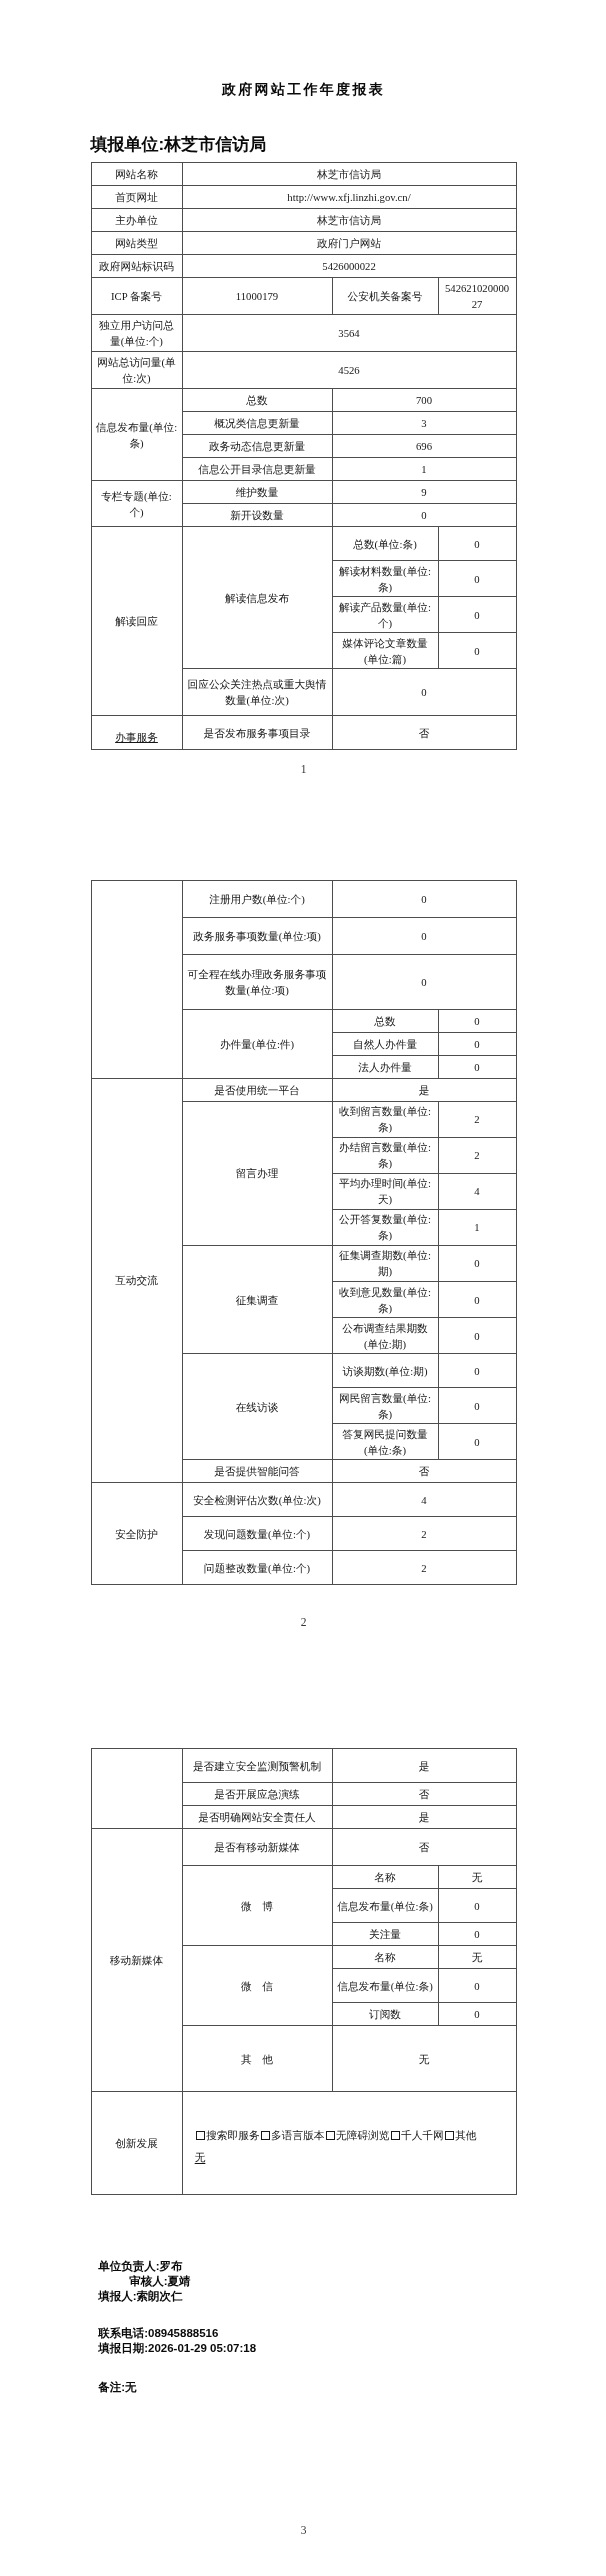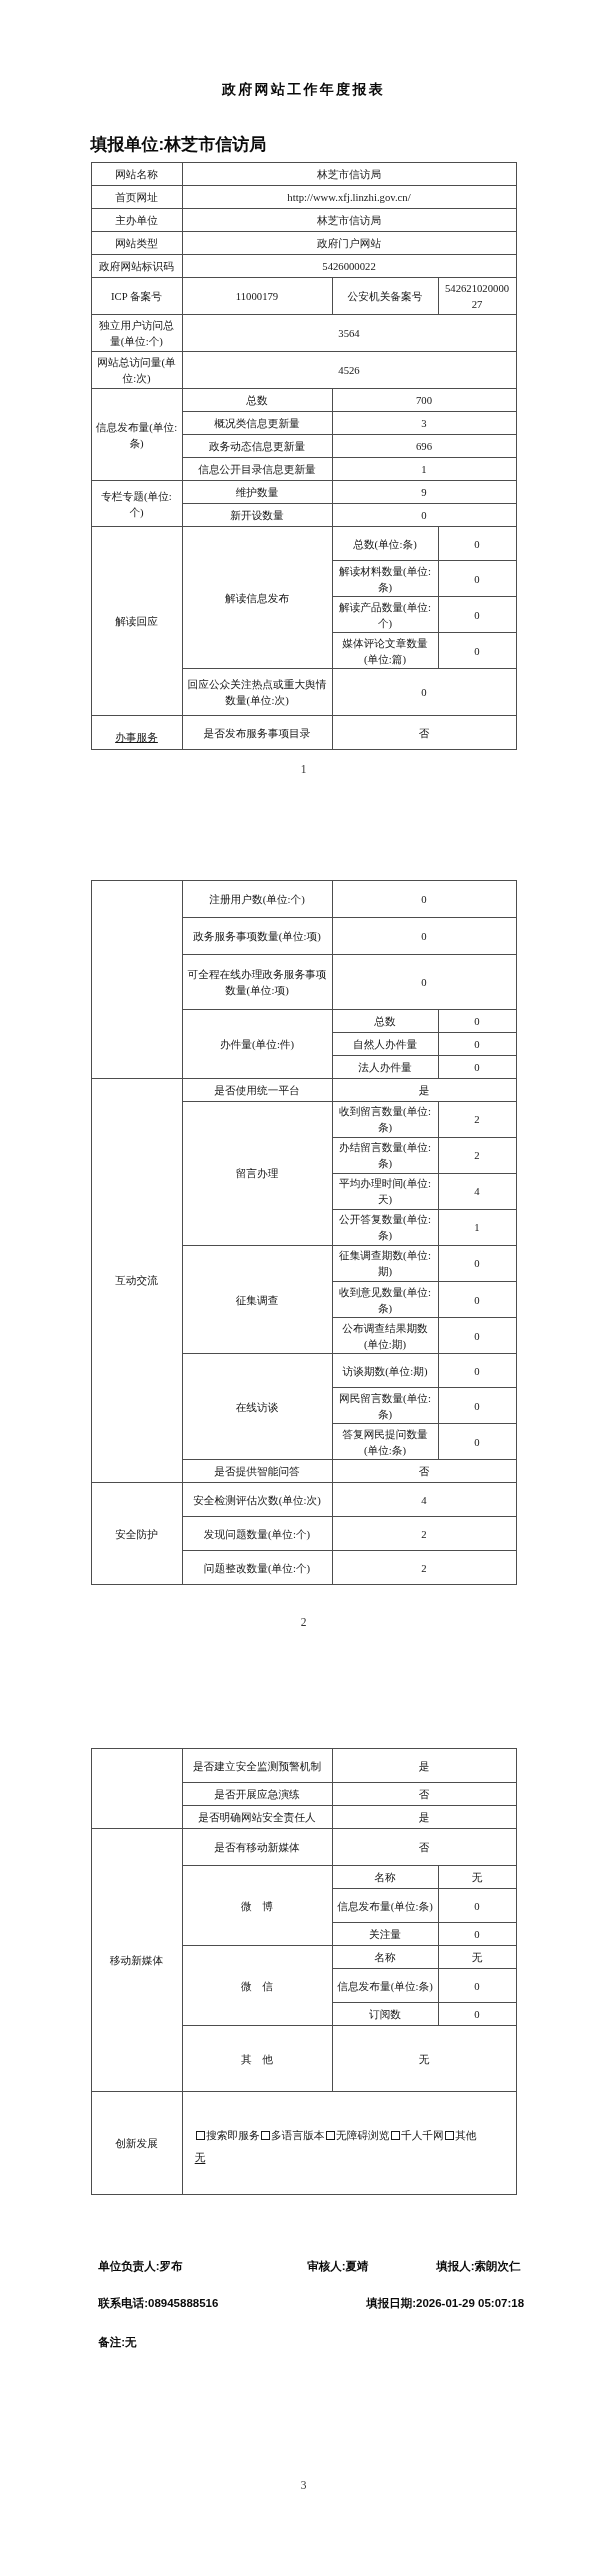--- a/index.html
+++ b/index.html
@@ -44,21 +44,21 @@
     display:inline-block; width:9.2px; height:9.2px; border:1.5px solid #1a1a1a;
     margin:0 0.8px 0 1.5px; vertical-align:-0.8px; background:#fff;
   }
   .innov-other { line-height:20px; }
   .ul { text-decoration:underline; text-underline-offset:2.3px; }
   .footer {
     width:441px; margin:64px auto 0; padding-left:7.7px;
     font-family:"Liberation Sans","DejaVu Sans",sans-serif;
     font-weight:bold; font-size:11.5px; color:#0a0a0a;
   }
-  .f-row { display:flex; }
+  .f-row { display:flex;flex-direction:column; }
   .f-row2 { margin-top:22px; }
   .f-row3 { margin-top:24px; }
   .f-principal { width:178px; } .f-reviewer { width:129px;margin-left:31px; } .f-filler { flex:1; }
   .f-phone { width:268px; } .f-date { flex:1; }
   .pg3 { margin-top:129px; }
 </style>
 </head>
 <body>
 
 <div class="doc">

